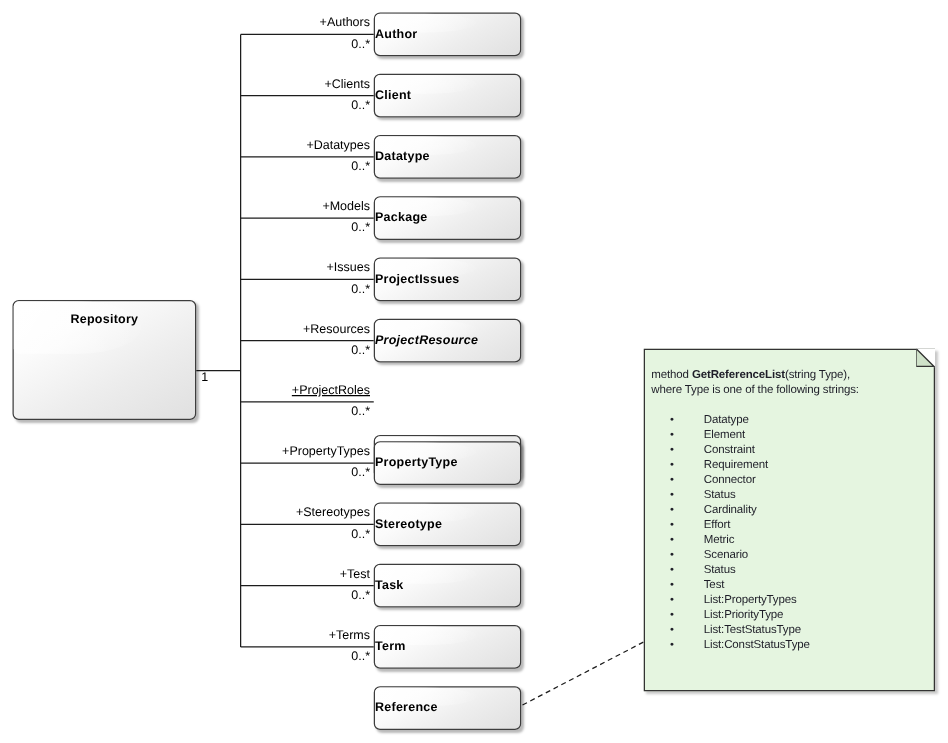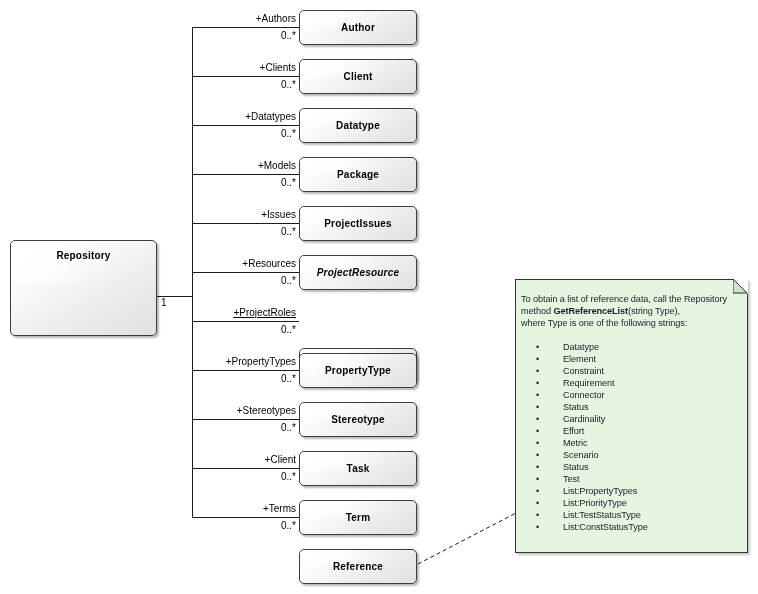--- a/index.html
+++ b/index.html
@@ -9,21 +9,21 @@
   }
   .wires { position:absolute; left:0; top:0; width:758px; height:594px; }
   .wire { stroke:#1c1c1c; stroke-width:1; fill:none; }
   .wire-dashed { stroke:#1c1c1c; stroke-width:1; fill:none; stroke-dasharray:4,3; }
 
   .class-box {
     position:absolute; left:299px; width:118px; height:35px; box-sizing:border-box;
     border:1px solid #3d3d3d; border-radius:5px;
     background:linear-gradient(150deg,#ffffff 0%,#fbfbfb 28%,#ededed 62%,#e0e0e0 100%);
     box-shadow:2px 2px 2px rgba(0,0,0,0.28);
-    display:flex; align-items:center; justify-content:center;
+    display:flex; align-items:center; justify-content:flex-start;
   }
   .class-box::before {
     content:""; position:absolute; left:0; top:0; right:30%; bottom:55%;
     border-radius:5px 60% 60% 5px;
     background:linear-gradient(120deg, rgba(255,255,255,0.95), rgba(255,255,255,0));
     pointer-events:none;
   }
   .class-name { position:relative; font-size:10px; font-weight:bold; color:#000; letter-spacing:0.2px; }
 
   .repo-box {
@@ -137,42 +137,41 @@
 
     <div class="class-box" style="top: 402px;">
       <span class="class-name">Stereotype</span>
     </div>
     <div class="role-label" style="top: 405px;">+Stereotypes</div>
     <div class="mult-label" style="top: 422px;">0..*</div>
 
     <div class="class-box" style="top: 451px;">
       <span class="class-name">Task</span>
     </div>
-    <div class="role-label" style="top: 454px;">+Client</div>
+    <div class="role-label" style="top: 454px;">+Test</div>
     <div class="mult-label" style="top: 471px;">0..*</div>
 
     <div class="class-box" style="top: 500px;">
       <span class="class-name">Term</span>
     </div>
     <div class="role-label" style="top: 503px;">+Terms</div>
     <div class="mult-label" style="top: 520px;">0..*</div>
 
     <div class="class-box" style="top: 549px;">
       <span class="class-name">Reference</span>
     </div>
 
   </div>
 
   <div class="note" style="background: rgb(229, 245, 224);">
     <div class="note-fold-cover"></div>
     <svg class="note-fold" width="15" height="15" viewBox="0 0 15 15">
       <path d="M0,0 L14,14 L0,14 Z" fill="#cfe2c9" stroke="#333333" stroke-width="1"></path>
     </svg>
     <div class="note-text">
-      <div class="note-line">To obtain a list of reference data, call the Repository</div>
       <div class="note-line"><span>method </span><b>GetReferenceList</b><span>(string Type),</span></div>
       <div class="note-line">where Type is one of the following strings:</div>
       <div class="bullets" id="note-bullets">
           <div class="bullet-row"><span class="dot">•</span><span>Datatype</span></div>
           <div class="bullet-row"><span class="dot">•</span><span>Element</span></div>
           <div class="bullet-row"><span class="dot">•</span><span>Constraint</span></div>
           <div class="bullet-row"><span class="dot">•</span><span>Requirement</span></div>
           <div class="bullet-row"><span class="dot">•</span><span>Connector</span></div>
           <div class="bullet-row"><span class="dot">•</span><span>Status</span></div>
           <div class="bullet-row"><span class="dot">•</span><span>Cardinality</span></div>

